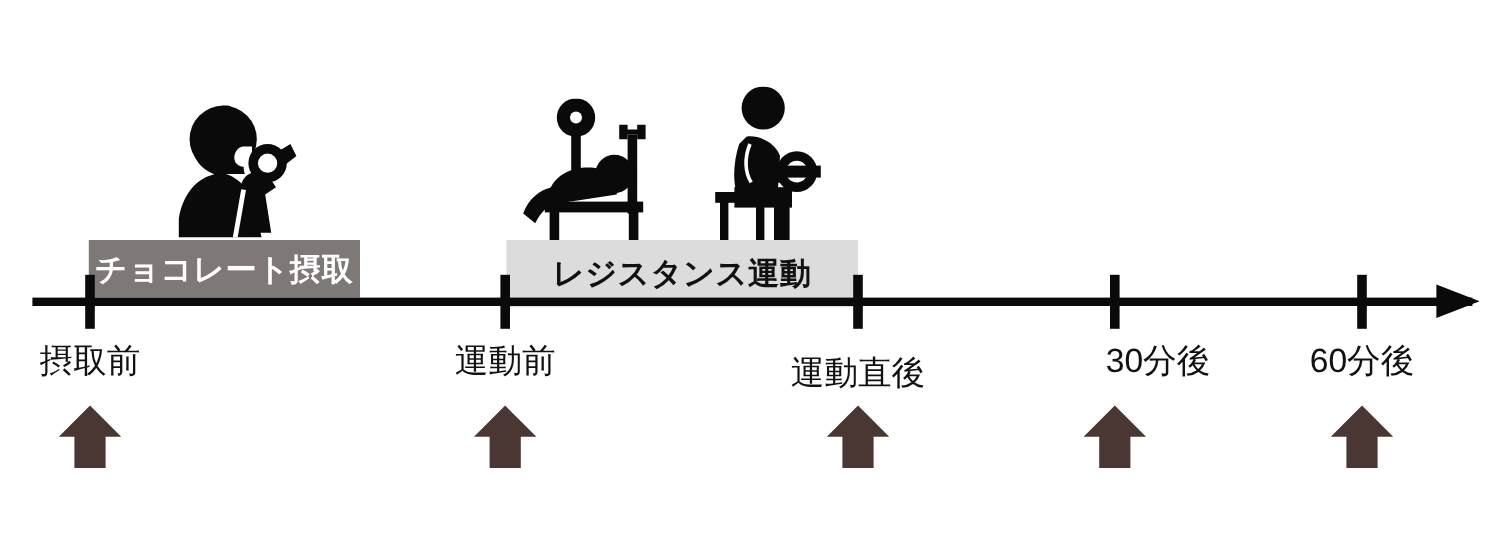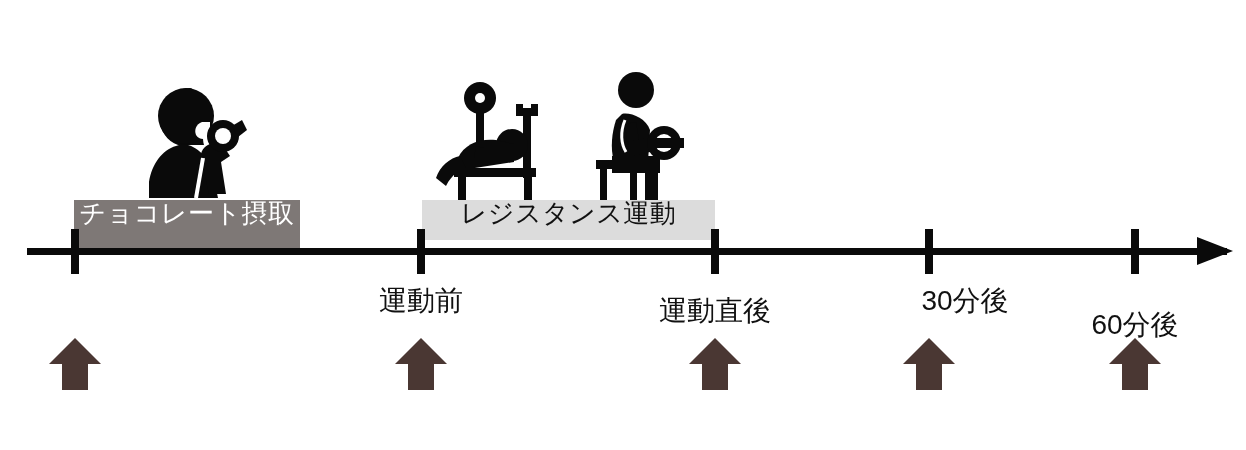--- a/index.html
+++ b/index.html
@@ -40,43 +40,44 @@
   .tick {
     top: 229px;
     width: 8px;
     height: 45px;
     background: #0a0a0a;
   }
 
   
   .phase-box {
     display: flex;
-    align-items: flex-start;
+    align-items: center;
     justify-content: center;
     box-sizing: border-box;
+    font-weight: bold;
   }
   .phase-box span {
     font-size: 26px;
     letter-spacing: 0.5px;
     white-space: nowrap;
     line-height: 1;
   }
   .phase-chocolate {
     left: 74px;
     top: 200px;
     width: 226px;
     height: 48px;
     background: #7e7876;
   }
   .phase-chocolate span { color: #ffffff; }
   .phase-resistance {
     left: 422px;
     top: 200px;
     width: 293px;
-    height: 40px;
+    height: 56px;
     background: #dcdcdc;
   }
   .phase-resistance span { color: #111111; }
 
   
   .tp-label {
     top: 286px;
     font-size: 28px;
     color: #111111;
     white-space: nowrap;
@@ -190,24 +191,25 @@
 
   <div class="abs axis-line"></div>
   <div class="abs axis-arrowhead"></div>
 
   <div class="abs tick" style="left:71px;"></div>
   <div class="abs tick" style="left:417px;"></div>
   <div class="abs tick" style="left:711px;"></div>
   <div class="abs tick" style="left:925px;"></div>
   <div class="abs tick" style="left:1131px;"></div>
 
+  <div class="abs tp-label" style="left:75px;">摂取前</div>
   <div class="abs tp-label" style="left:421px;text-align:center;">運動前</div>
   <div class="abs tp-label" style="left:715px;margin-top:10px;">運動直後</div>
   <div class="abs tp-label" style="left:929px;margin-left:36px;">30分後</div>
-  <div class="abs tp-label" style="left:1135px;margin-top:24px;">60分後</div>
+  <div class="abs tp-label" style="left:1135px;">60分後</div>
 
   <div class="abs up-arrow" style="left:75px;">
     <svg width="56" height="56" viewBox="0 0 56 56" aria-hidden="true">
       <path d="M28 2 L54 28 L41 28 L41 54 L15 54 L15 28 L2 28 Z" fill="#4a3733"></path>
     </svg>
   </div>
   <div class="abs up-arrow" style="left:421px;">
     <svg width="56" height="56" viewBox="0 0 56 56" aria-hidden="true">
       <path d="M28 2 L54 28 L41 28 L41 54 L15 54 L15 28 L2 28 Z" fill="#4a3733"></path>
     </svg>

